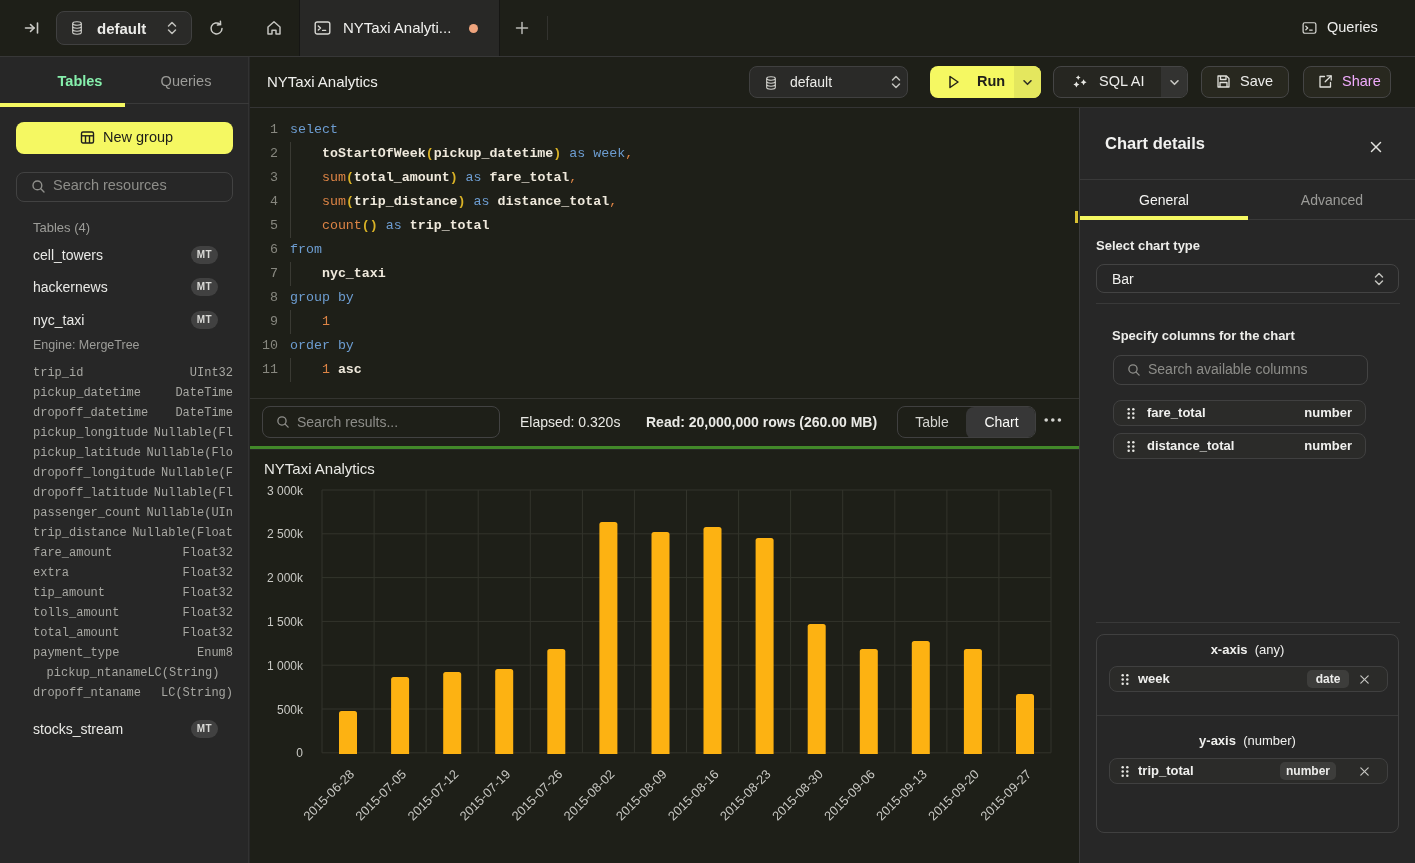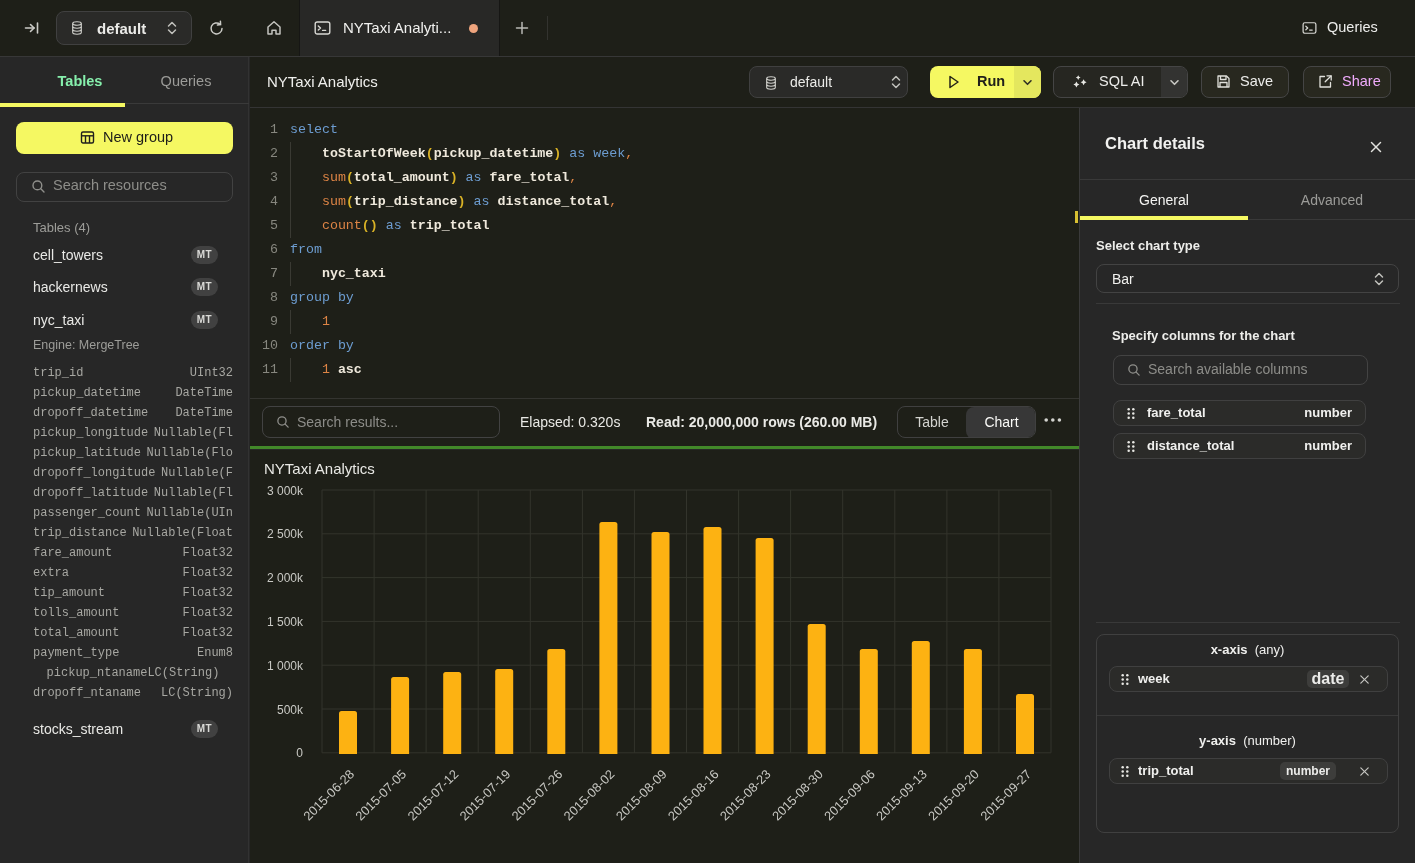--- a/index.html
+++ b/index.html
@@ -410,21 +410,21 @@
       <div class="abs" style="left:12px;top:31px;width:279px;height:26px;background:#2b2b29;border:1px solid #404040;border-radius:8px;">
         <svg class="abs" style="left:10px;top:6px;" width="10" height="13" viewBox="0 0 10 13" fill="#e8e8e4">
           <circle cx="2.7" cy="2.2" r="1.25"></circle>
             <circle cx="7.3" cy="2.2" r="1.25"></circle>
           <circle cx="2.7" cy="6.5" r="1.25"></circle>
             <circle cx="7.3" cy="6.5" r="1.25"></circle>
           <circle cx="2.7" cy="10.8" r="1.25"></circle>
             <circle cx="7.3" cy="10.8" r="1.25"></circle>
         </svg>
         <div class="abs" style="left:28px;top:4px;font-size:13px;font-weight:600;color:#f0f0ee;">week</div>
-        <div class="abs" style="left:197px;top:3px;width:42px;height:18px;background:#3d3d3b;border-radius:5px;text-align:center;line-height:18px;font-size:16px;font-weight:600;color:#ececea;">date</div>
+        <div class="abs" style="left:197px;top:3px;width:42px;height:18px;background:#3d3d3b;border-radius:5px;text-align:center;line-height:18px;font-size:12px;font-weight:600;color:#ececea;">date</div>
         <svg class="abs" style="left:249px;top:7px;" width="11" height="11" viewBox="0 0 11 11" stroke="#c6c6c2" stroke-width="1.2" stroke-linecap="round">
           <line x1="1.8" y1="1.8" x2="9.2" y2="9.2"></line>
             <line x1="9.2" y1="1.8" x2="1.8" y2="9.2"></line>
         </svg>
       </div>
       <div class="abs" style="left:0;top:80px;width:301px;height:1px;background:#393939;"></div>
       <div class="abs" style="left:0;top:98px;width:301px;text-align:center;font-size:13px;color:#f0f0ee;"><b style="font-weight:700;">y-axis</b> &nbsp;(number)</div>
       <div class="abs" style="left:12px;top:123px;width:279px;height:26px;background:#2b2b29;border:1px solid #404040;border-radius:8px;">
         <svg class="abs" style="left:10px;top:6px;" width="10" height="13" viewBox="0 0 10 13" fill="#e8e8e4">
           <circle cx="2.7" cy="2.2" r="1.25"></circle>

